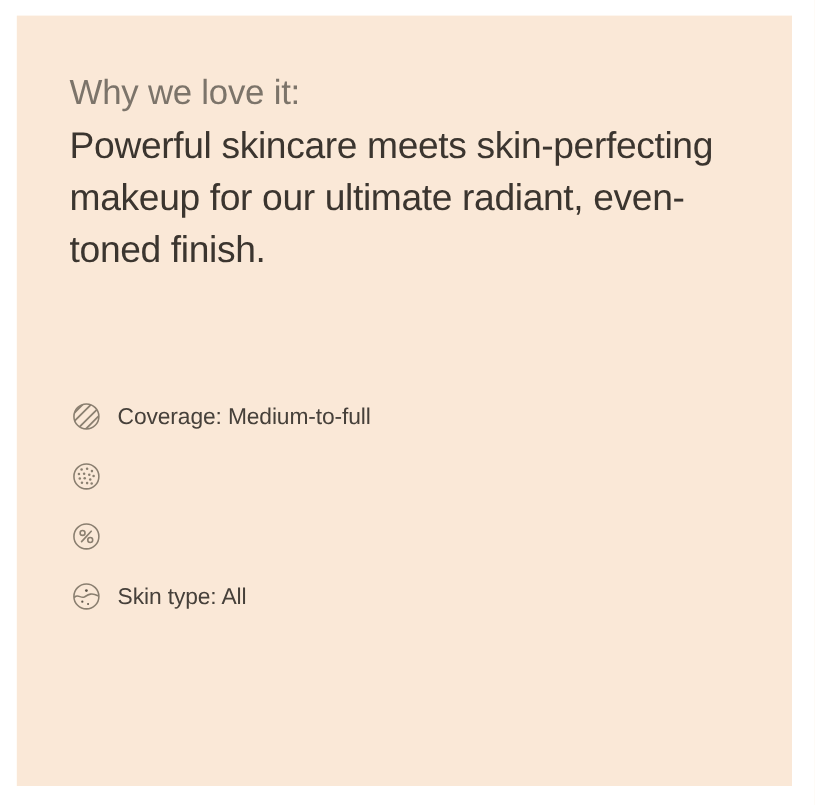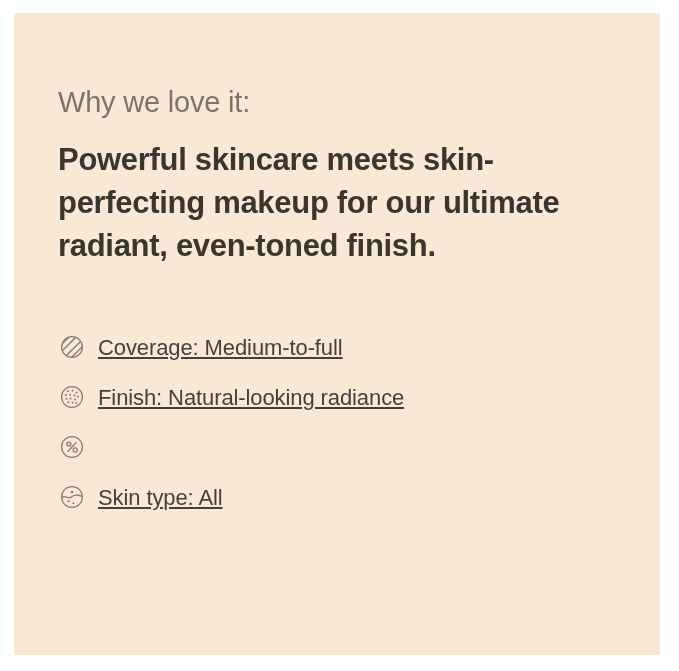--- a/index.html
+++ b/index.html
@@ -29,29 +29,28 @@
     top: 45px;
     width: 570px;
   }
   .eyebrow {
     font-size: 29px;
     line-height: 40px;
     color: #7c746a;
     font-weight: 400;
     letter-spacing: -0.2px;
     white-space: nowrap;
-    margin-top: 24px;
   }
   .headline {
     font-size: 31px;
     line-height: 43px;
     color: #3b352f;
-    font-weight: 700;
+    font-weight: 400;
     letter-spacing: -0.3px;
-    margin-top: 16px;
+    margin-top: 2px;
   }
   .specs {
     position: absolute;
     left: 44px;
     top: 320px;
     width: 575px;
   }
   .spec-row {
     display: flex;
     align-items: flex-start;
@@ -66,28 +65,27 @@
     flex: 0 0 28px;
     margin-top: 0px;
     margin-right: 12px;
   }
   .spec-icon svg {
     display: block;
     width: 28px;
     height: 28px;
   }
   .spec-text {
-    font-size: 22px;
+    font-size: 19px;
     line-height: 27px;
     color: #46403a;
     font-weight: 400;
     letter-spacing: -0.1px;
     padding-top: 1px;
     max-width: 525px;
-    text-decoration: underline;
   }
 </style>
 </head>
 <body>
 
 <div id="product-card">
 
   <div class="headline-block">
     <div class="eyebrow">Why we love it:</div>
     <div class="headline">Powerful skincare meets skin-perfecting makeup for our ultimate radiant, even-toned finish.</div>
@@ -132,21 +130,20 @@
             <circle cx="20" cy="13.6" r="1.05"></circle>
             <circle cx="8.5" cy="15.8" r="1.05"></circle>
             <circle cx="12.6" cy="15.6" r="1.05"></circle>
             <circle cx="17.2" cy="16.5" r="1.05"></circle>
             <circle cx="10.3" cy="19.3" r="1.05"></circle>
             <circle cx="14.6" cy="19.6" r="1.05"></circle>
             <circle cx="18.4" cy="20" r="1.05"></circle>
           </g>
         </svg>
       </span>
-      <span class="spec-text">Finish: Natural-looking radiance</span>
     </div>
 
 
     <div class="spec-row">
       <span class="spec-icon">
         <svg viewBox="0 0 28 28" xmlns="http://www.w3.org/2000/svg">
           <circle cx="14" cy="14" r="10.4" fill="none" stroke="#8a7f70" stroke-width="1.3"></circle>
           <line x1="10" y1="18.3" x2="18" y2="9.7" stroke="#8a7f70" stroke-width="1.4" stroke-linecap="round"></line>
           <circle cx="10.8" cy="11.1" r="2.05" fill="none" stroke="#8a7f70" stroke-width="1.3"></circle>
           <circle cx="17.2" cy="17" r="2.05" fill="none" stroke="#8a7f70" stroke-width="1.3"></circle>

